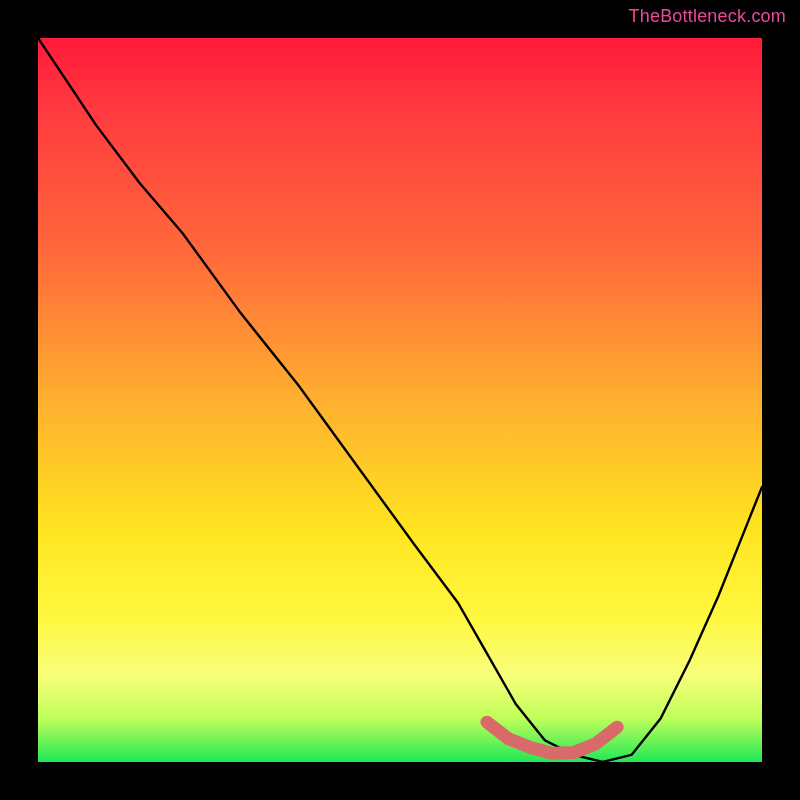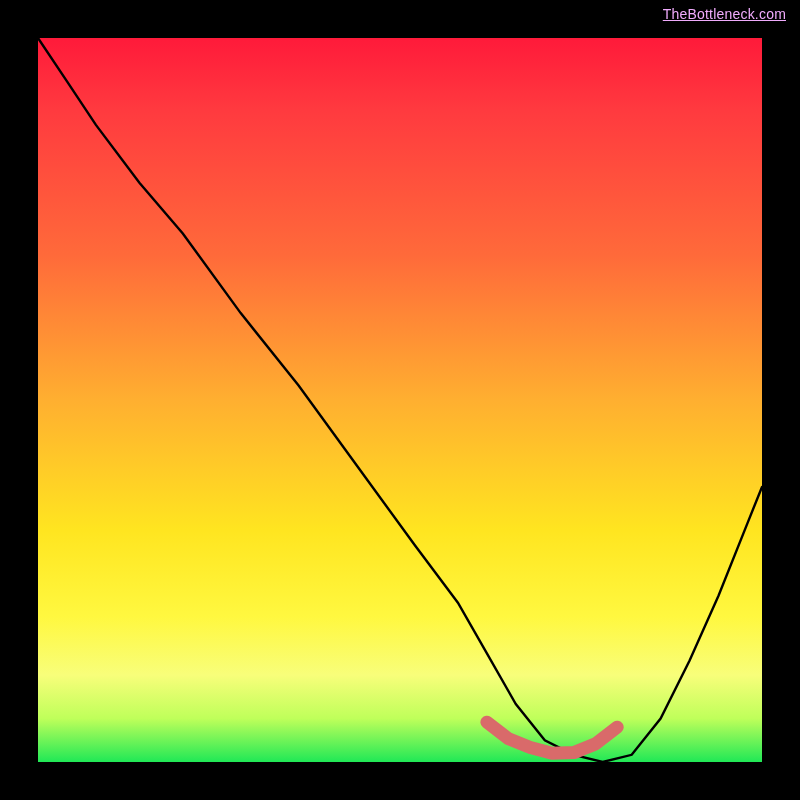--- a/index.html
+++ b/index.html
@@ -43,25 +43,24 @@
     position: absolute;
     left: 0;
     top: 0;
     width: 724px;
     height: 724px;
   }
   .watermark {
     position: absolute;
     top: 6px;
     right: 14px;
-    color: #f0abfc;
-    font-size: 14px;
+    color: #ec4899;
+    font-size: 18px;
     letter-spacing: 0.2px;
     font-weight: 400;
-    text-decoration: underline;
   }
 </style>
 </head>
 <body>
 
 <div class="frame">
 
   <div class="watermark">TheBottleneck.com</div>
 
   <div class="plot-area">

